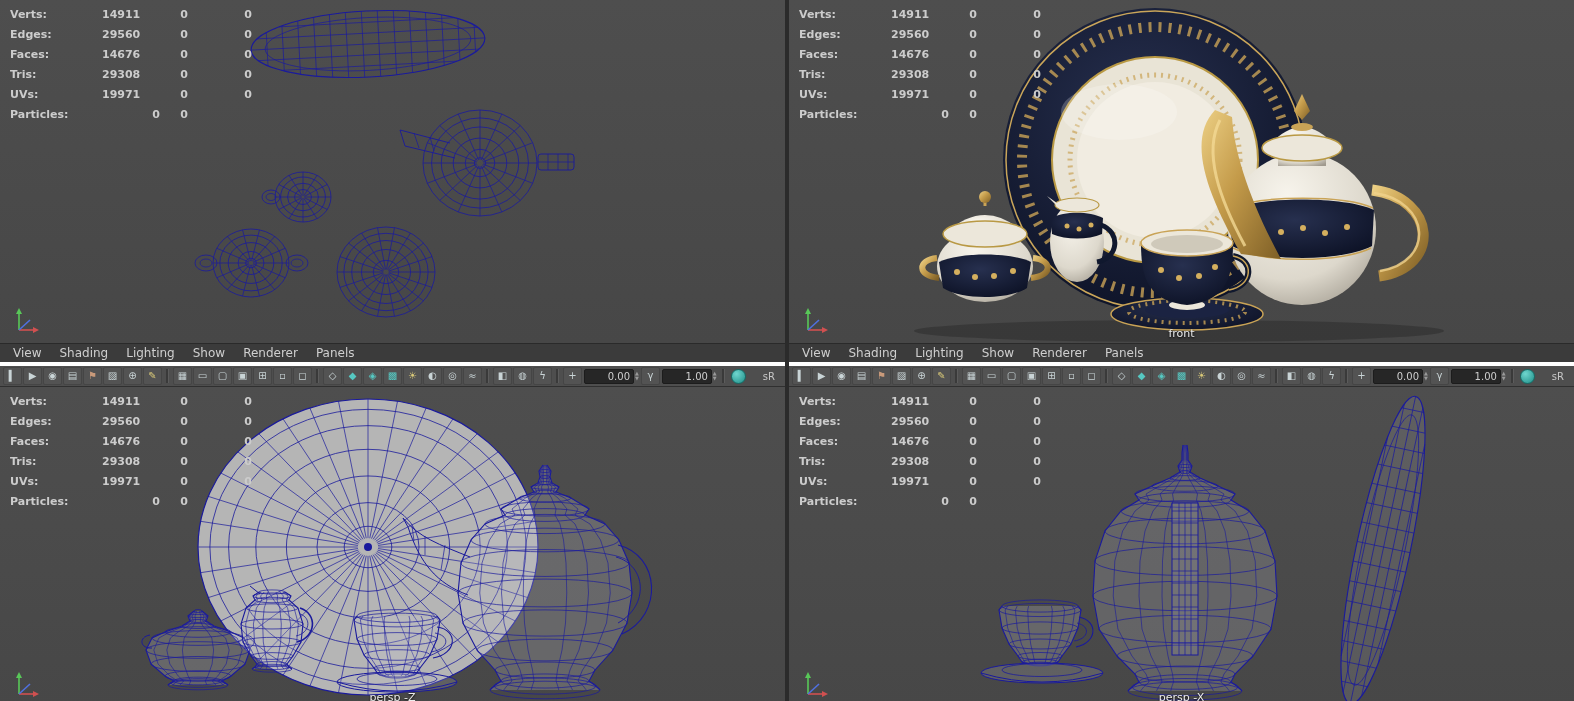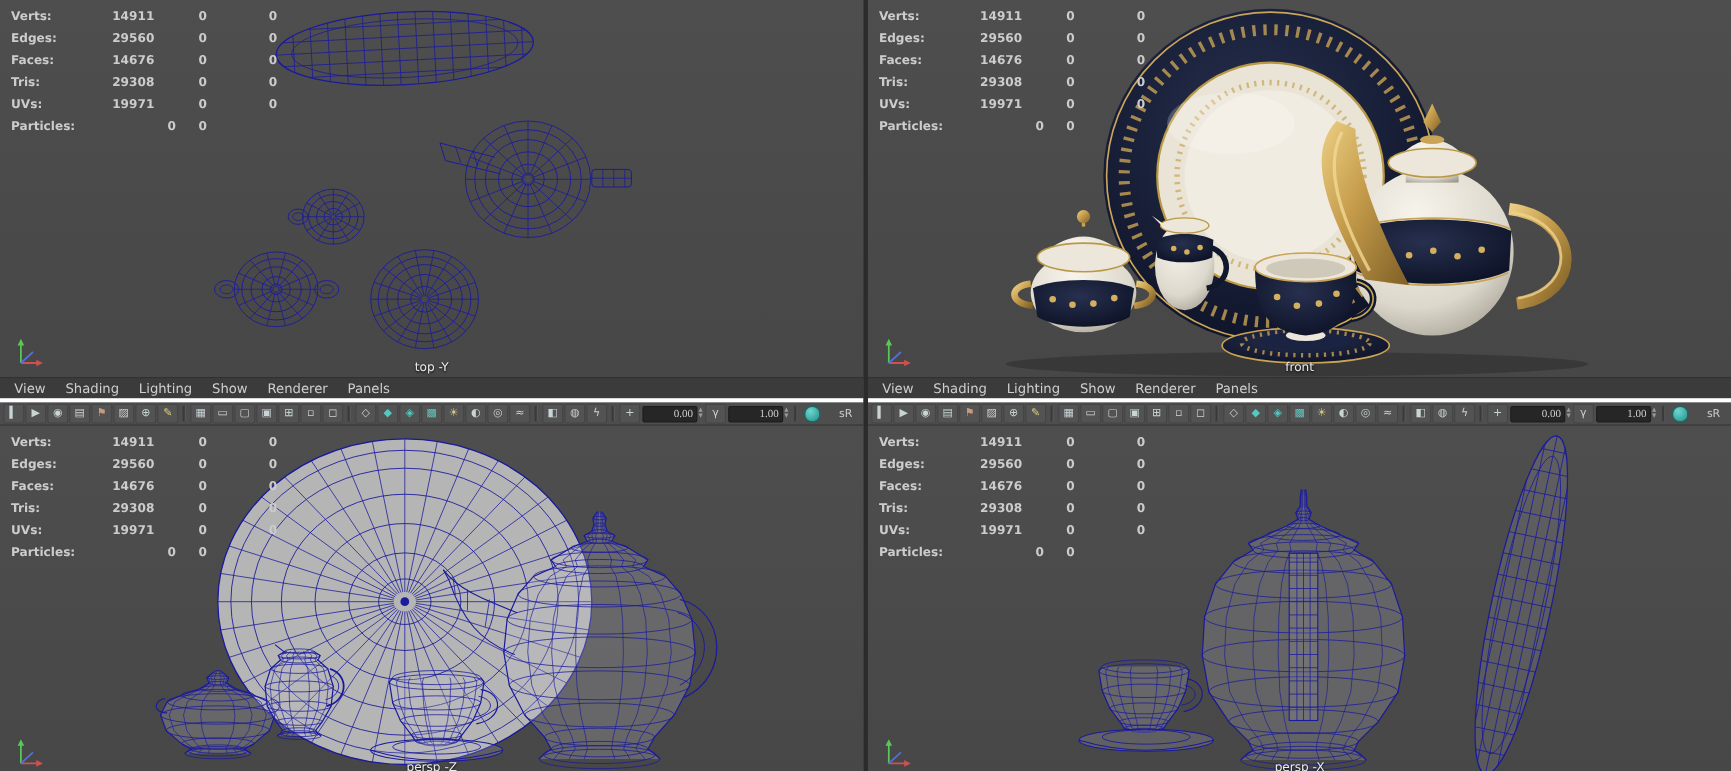--- a/index.html
+++ b/index.html
@@ -12,21 +12,21 @@
   .panel-bl{left:0;}
   .panel-br{left:789px;}
   .menubar{height:18px;background:#3b3b3b;border-bottom:4px solid #ffffff;display:flex;align-items:center;padding-left:4px;}
   .menu-item{color:#cfcfcf;font-size:12px;padding:1px 9px;cursor:default;white-space:nowrap;}
   .toolbar{height:20px;background:#4e4e4e;border-bottom:1px solid #303030;display:flex;align-items:center;padding:0 3px;gap:1px;overflow:hidden;}
   .tb-icon{width:17px;height:16px;display:flex;align-items:center;justify-content:center;
            font-size:10px;line-height:16px;color:#c9d4d6;background:#535353;border:1px solid #454545;border-radius:2px;flex:0 0 auto;}
   .tb-sep{width:2px;height:14px;background:#3a3a3a;border-right:1px solid #5c5c5c;margin:0 3px;flex:0 0 auto;}
   .tb-fieldwrap{display:flex;align-items:center;flex:0 0 auto;margin:0 1px;}
   .tb-field{width:42px;height:13px;background:#262626;color:#cfcfcf;font-size:10px;display:flex;align-items:center;
-            justify-content:flex-end;padding:0 3px;border:1px solid #1c1c1c;border-radius:2px;font-family:Liberation Serif, serif;}
+            justify-content:flex-end;padding:0 3px;border:1px solid #1c1c1c;border-radius:2px;}
   .tb-stepper{display:flex;flex-direction:column;justify-content:center;height:14px;margin-left:1px;}
   .tb-stepper span{font-size:5px;line-height:5px;color:#9a9a9a;}
   .tb-round{width:13px;height:13px;min-width:13px;border-radius:50%;
             background:radial-gradient(circle at 35% 30%,#6fd6cf,#1f8e87);border:1px solid #156b66;margin:0 2px;flex:0 0 auto;}
   .tb-sr{color:#c8c8c8;font-size:10px;margin:0 14px;flex:0 0 auto;}
   .hud{position:absolute;left:10px;top:4px;pointer-events:none;z-index:5;}
   .hud-row{display:flex;height:20px;align-items:center;font-size:11px;font-weight:bold;color:#cccccc;}
   .hud-label{width:92px;}
   .hud-v{text-align:right;}
   .v1{width:36px}.v2{width:50px}.v3{width:64px}
@@ -193,21 +193,20 @@
           <span class="hud-v v2">0</span>
           <span class="hud-v v3">0</span>
         </div>
         <div class="hud-row">
           <span class="hud-label">Particles:</span>
           <span class="hud-v p1">0</span>
           <span class="hud-v p2">0</span>
           <span class="hud-v p3"></span>
         </div>
       </div>
-    <div class="vp-label">top -Y</div>
     <svg class="gizmo" width="34" height="34">
         <line x1="9" y1="27" x2="9" y2="9" stroke="#58c858" stroke-width="1.6"></line>
         <path d="M9,5 L6,11 L12,11 Z" fill="#58c858"></path>
         <line x1="9" y1="27" x2="25" y2="27" stroke="#d05050" stroke-width="1.6"></line>
         <path d="M29,27 L23,24 L23,30 Z" fill="#d05050"></path>
         <line x1="9" y1="27" x2="20" y2="17" stroke="#5070e0" stroke-width="1.6"></line>
       </svg>
   </div>
 
   <div class="vp vp-tr">

